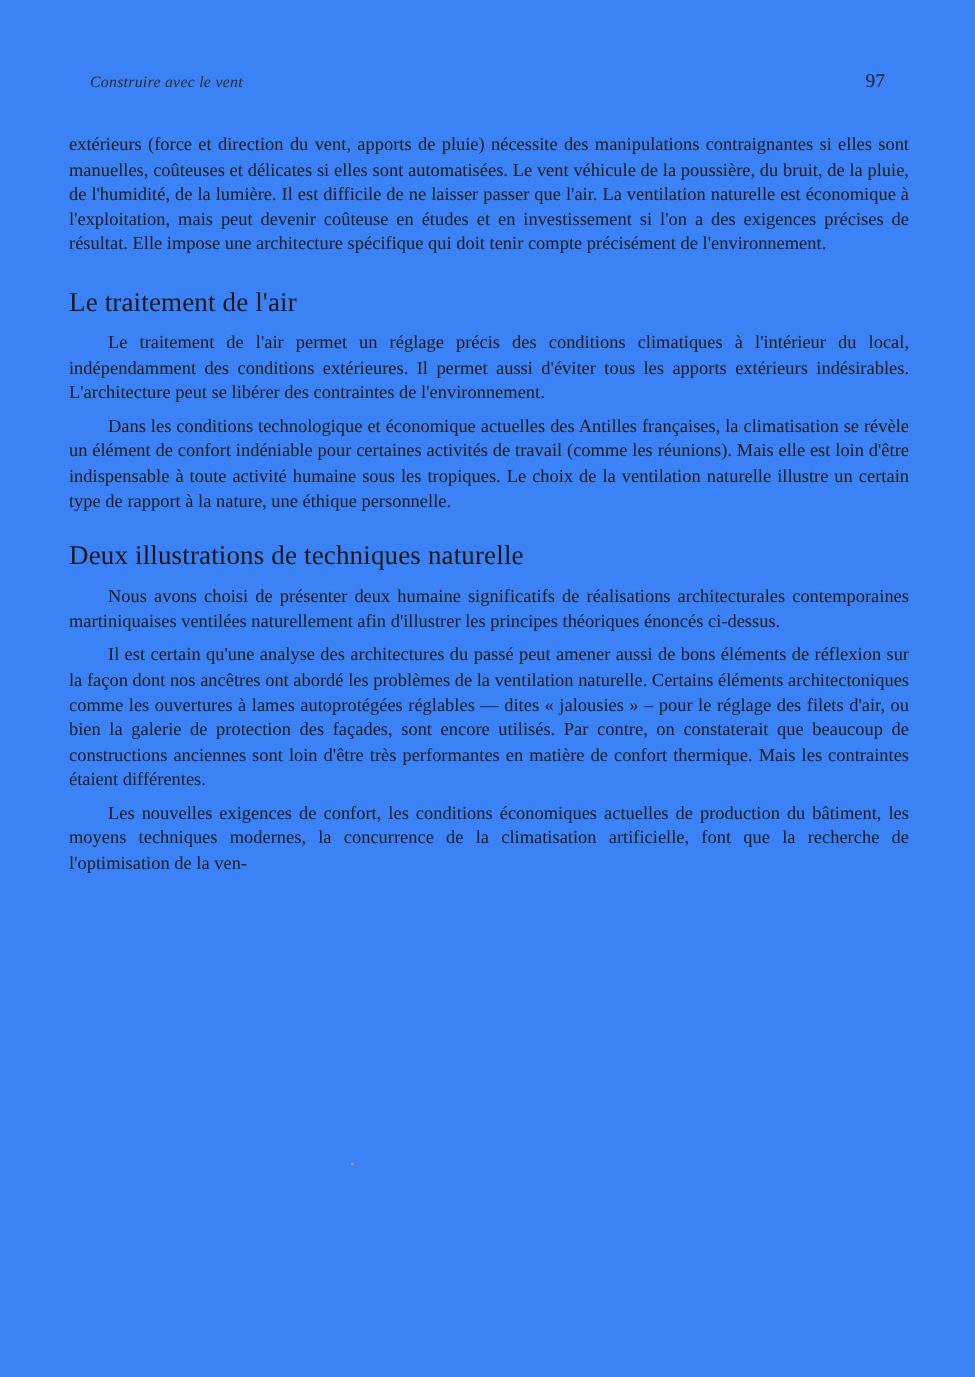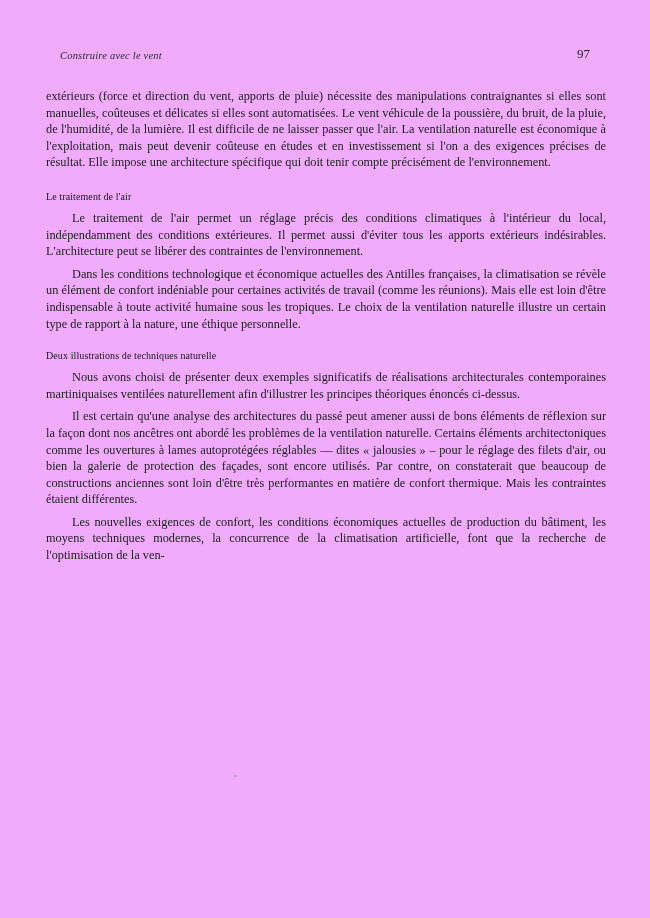--- a/index.html
+++ b/index.html
@@ -13,21 +13,21 @@
     font-family: "Liberation Serif", serif;
     color: #1a1a1a;
     position: relative;
     overflow: hidden;
   }
   .page {
     position: absolute;
     left: 0; top: 0;
     width: 650px;
     height: 918px;
-    background: #f0abfc;
+    background: #3b82f6;
   }
   .header {
     position: absolute;
     left: 60px;
     top: 50px;
     width: 530px;
     height: 16px;
   }
   .running-head {
     font-style: italic;
@@ -61,21 +61,21 @@
     color: #1c1c1c;
     hyphens: manual;
   }
   p.indent {
     text-indent: 26px;
   }
   p.block {
     margin-top: 0px;
   }
   h2.section {
-    font-size: 10px;
+    font-size: 18px;
     font-weight: normal;
     margin: 18px 0 8px 0;
     color: #171717;
     letter-spacing: 0.1px;
   }
   h2.section.first {
     margin-top: 20px;
   }
   .para-sp { margin-top: 6px; }
   .dot {
@@ -102,21 +102,21 @@
 
     <p class="block">extérieurs (force et direction du vent, apports de pluie) nécessite des manipulations contraignantes si elles sont manuelles, coûteuses et délicates si elles sont automatisées. Le vent véhicule de la poussière, du bruit, de la pluie, de l'humidité, de la lumière. Il est difficile de ne laisser passer que l'air. La ventilation naturelle est économique à l'exploitation, mais peut devenir coûteuse en études et en investissement si l'on a des exigences précises de résultat. Elle impose une architecture spécifique qui doit tenir compte précisément de l'environnement.</p>
 
     <h2 class="section first">Le traitement de l'air</h2>
 
     <p class="indent">Le traitement de l'air permet un réglage précis des conditions climatiques à l'intérieur du local, indépendamment des conditions extérieures. Il permet aussi d'éviter tous les apports extérieurs indésirables. L'architecture peut se libérer des contraintes de l'environnement.</p>
     <p class="indent para-sp">Dans les conditions technologique et économique actuelles des Antilles françaises, la climatisation se révèle un élément de confort indéniable pour certaines activités de travail (comme les réunions). Mais elle est loin d'être indispensable à toute activité humaine sous les tropiques. Le choix de la ventilation naturelle illustre un certain type de rapport à la nature, une éthique personnelle.</p>
 
     <h2 class="section">Deux illustrations de techniques naturelle</h2>
 
-    <p class="indent">Nous avons choisi de présenter deux exemples significatifs de réalisations architecturales contemporaines martiniquaises ventilées naturellement afin d'illustrer les principes théoriques énoncés ci-dessus.</p>
+    <p class="indent">Nous avons choisi de présenter deux humaine significatifs de réalisations architecturales contemporaines martiniquaises ventilées naturellement afin d'illustrer les principes théoriques énoncés ci-dessus.</p>
     <p class="indent para-sp">Il est certain qu'une analyse des architectures du passé peut amener aussi de bons éléments de réflexion sur la façon dont nos ancêtres ont abordé les problèmes de la ventilation naturelle. Certains éléments architectoniques comme les ouvertures à lames auto­protégées réglables — dites « jalousies » – pour le réglage des filets d'air, ou bien la galerie de protection des façades, sont encore utilisés. Par contre, on constaterait que beaucoup de constructions anciennes sont loin d'être très performantes en matière de confort thermique. Mais les contraintes étaient différentes.</p>
     <p class="indent para-sp">Les nouvelles exigences de confort, les conditions économiques actuelles de production du bâtiment, les moyens techniques modernes, la concurrence de la climatisation artificielle, font que la recherche de l'optimisation de la ven-</p>
 
   </div>
 
   <div class="dot"></div>
 
 </div>
 
 </body></html>

